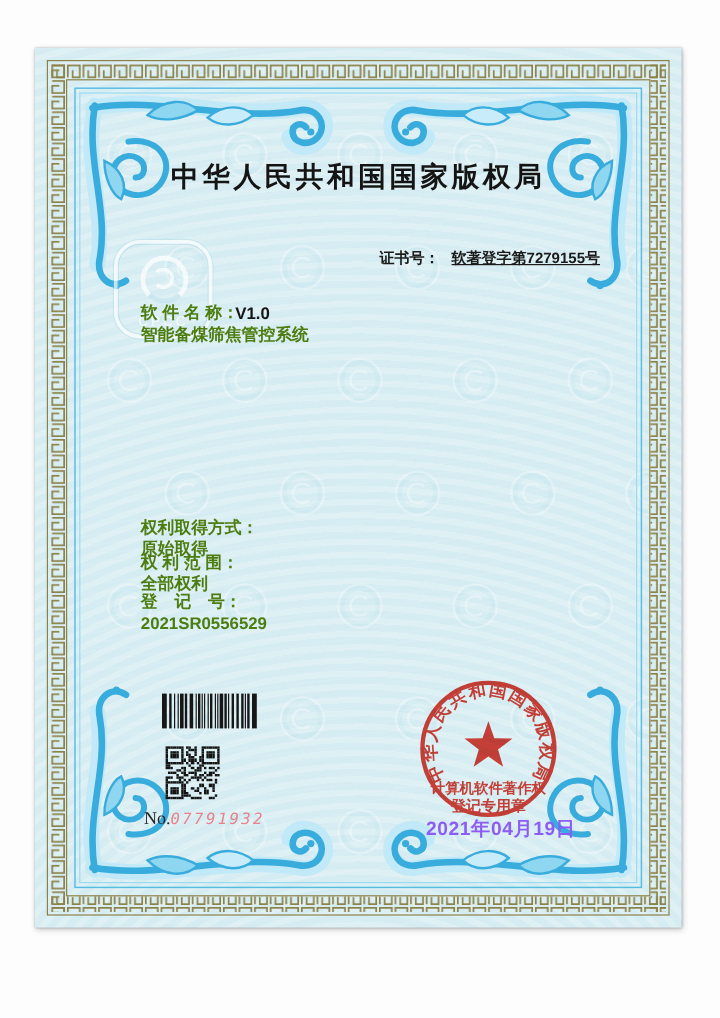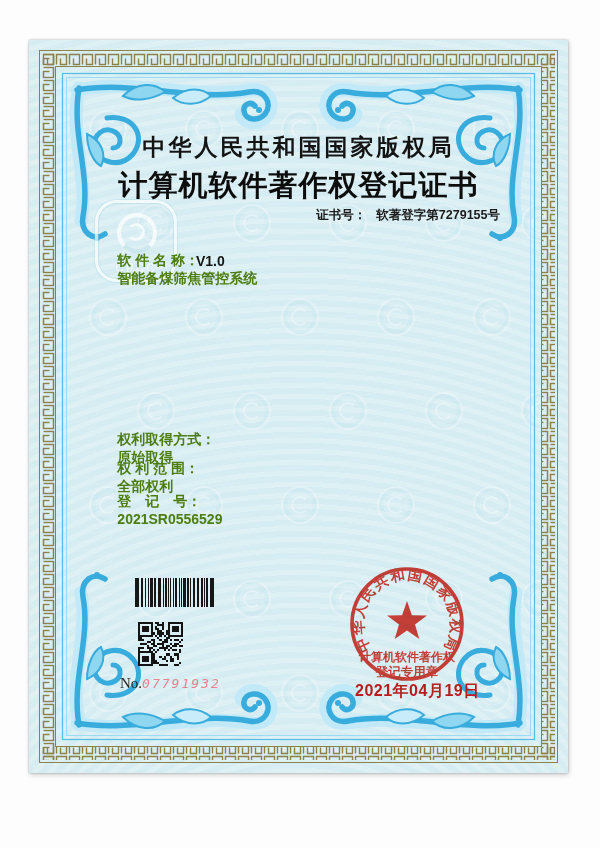--- a/index.html
+++ b/index.html
@@ -33,21 +33,21 @@
     text-shadow:0 0 1px rgba(150,205,220,.8);}
   
   .authority{position:absolute;left:0;top:92px;width:539px;text-align:center;z-index:2;
     font-family:"Liberation Serif",serif;font-weight:bold;font-size:23px;
     letter-spacing:3px;color:#141414;}
   .cert-title{position:absolute;left:0;top:126px;width:539px;text-align:center;z-index:2;
     font-family:"Liberation Serif",serif;font-weight:bold;font-size:29px;
     letter-spacing:1px;color:#0d0d0d;}
   .cert-no{position:absolute;left:67px;top:167px;width:404px;text-align:right;z-index:2;
     font-size:12.5px;font-weight:bold;color:#1b1b1b;}
-  .cert-no .val{margin-left:10px;}
+  .cert-no .val{margin-left:10px;text-decoration:underline;}
   .field-row{position:absolute;left:65px;z-index:2;font-size:14px;font-weight:bold;
     color:#4d7c0f;white-space:pre;}
   .field-row .flabel{display:inline-block;min-width:100px;}
   .version-line{position:absolute;left:167px;top:213px;z-index:2;font-size:14px;
     font-weight:bold;color:#151515;}
   .statement{position:absolute;left:67px;top:468px;width:406px;z-index:2;
     font-family:"Liberation Serif",serif;font-size:14px;font-weight:bold;color:#161616;
     line-height:31px;text-indent:14px;text-align:justify;letter-spacing:.3px;}
   
   .barcode{position:absolute;left:106px;top:538px;height:29px;display:flex;
@@ -61,21 +61,21 @@
   
   .serial{position:absolute;left:91px;top:634px;z-index:2;white-space:nowrap;}
   .serial .no-label{font-family:"Liberation Serif",serif;font-size:15px;color:#242424;
     margin-right:0;}
   .serial .no-value{font-family:"DejaVu Sans Mono",monospace;font-size:13px;
     letter-spacing:2px;color:#e8828c;font-style:italic;}
   
   .seal-svg{position:absolute;left:303px;top:509px;z-index:5;opacity:.92;
     mix-blend-mode:multiply;}
   .issue-date{position:absolute;left:326px;top:641px;z-index:4;font-size:16px;
-    font-weight:bold;color:#b91c1c;letter-spacing:.5px;}
+    font-weight:bold;color:#8b5cf6;letter-spacing:.5px;}
 </style>
 </head>
 <body>
 
 <div class="page">
   <div class="paper">
 
     <svg class="border-svg" width="539" height="733" viewBox="0 0 539 733">
       <defs>
         <pattern id="mh" width="13" height="13" patternUnits="userSpaceOnUse">
@@ -113,21 +113,20 @@
       <use href="#cf" transform="translate(34,699) scale(1,-1)"></use>
       <use href="#cf" transform="translate(505,699) scale(-1,-1)"></use>
     </svg>
 
     <div class="cpcc">
       <div class="swirl"></div>
       <div class="cpcc-text">CPCC</div>
     </div>
 
     <div class="authority">中华人民共和国国家版权局</div>
-    <div class="cert-title">计算机软件著作权登记证书</div>
     <div class="cert-no">
       <span>证书号：</span><span class="val">软著登字第7279155号</span>
     </div>
 
     <div class="field-row" style="top:196px">
       <span class="flabel">软 件 名 称：</span>
       <span class="fvalue">智能备煤筛焦管控系统</span>
     </div>
     <div class="version-line">V1.0</div>
     <div class="field-row" style="top:404px">

